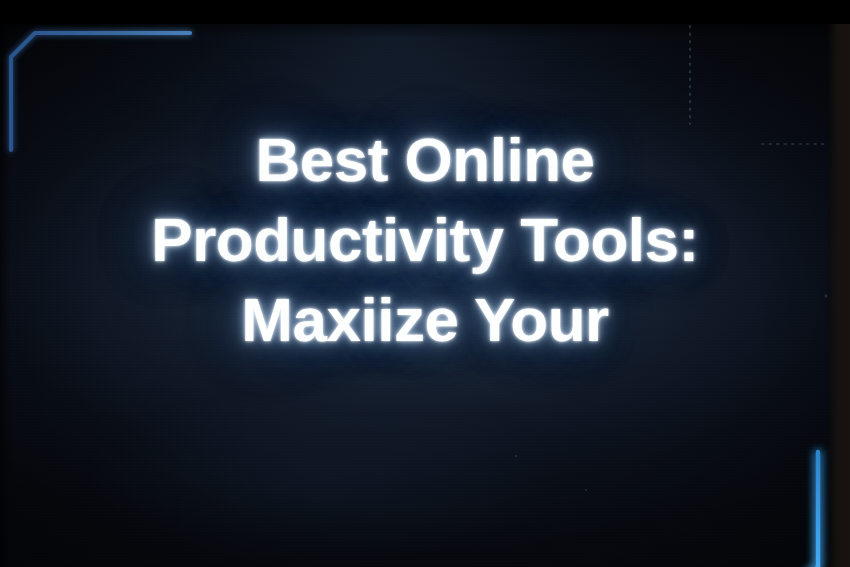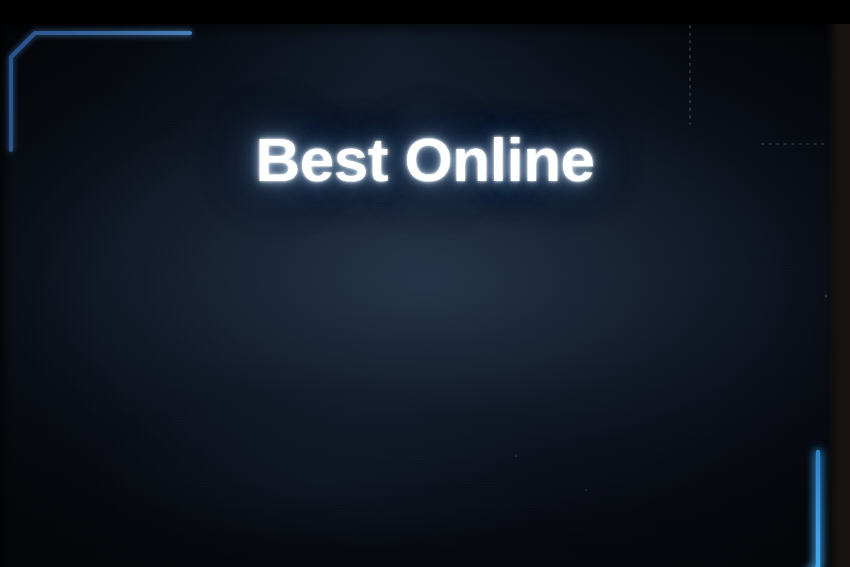--- a/index.html
+++ b/index.html
@@ -204,15 +204,17 @@
       <g opacity="0.20">
         <circle cx="826" cy="272" r="1.4" fill="#9ab8d8"></circle>
         <circle cx="516" cy="432" r="1.1" fill="#9ab8d8"></circle>
         <circle cx="586" cy="466" r="1.0" fill="#9ab8d8"></circle>
       </g>
     </svg>
   </div>
 
   <div class="headline">
     <span class="line">Best Online</span>
+    <span class="line">Productivity Tools:</span>
+    <span class="line">Maxiize Your</span>
   </div>
 
 </div>
 
 </body></html>

